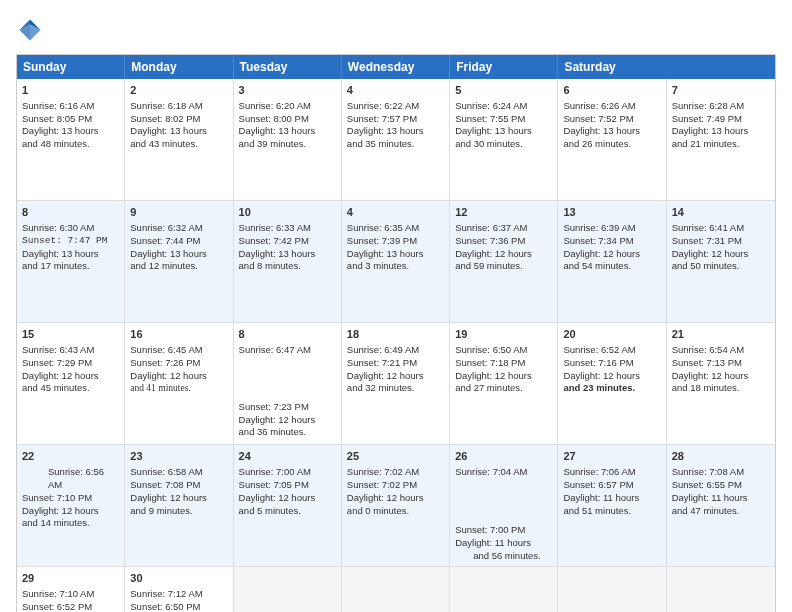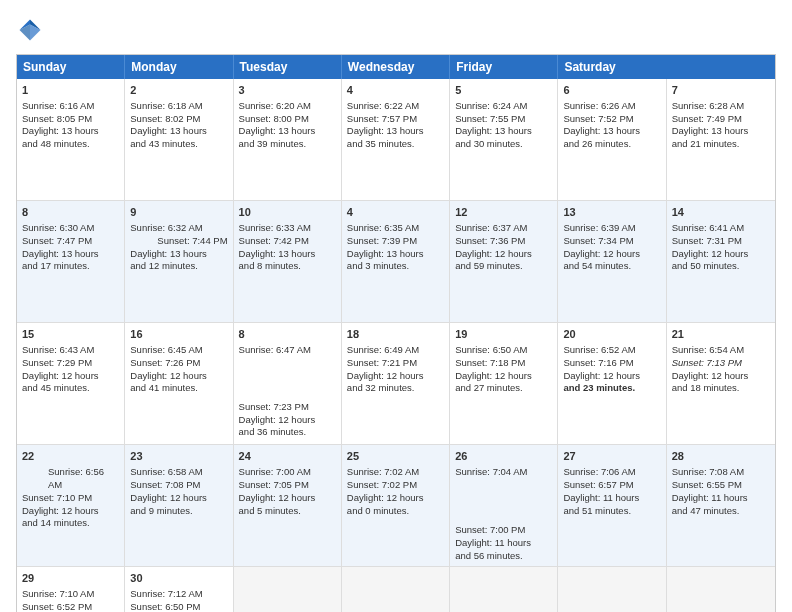--- a/index.html
+++ b/index.html
@@ -185,28 +185,28 @@
             <span style="display: block;">Sunrise: 6:28 AM</span>
             <span style="display: block;">Sunset: 7:49 PM</span>
             <span style="display: block;">Daylight: 13 hours</span>
             <span style="display: block;">and 21 minutes.</span>
           </div>
         </div>
         <div class="cal-row">
           <div class="cal-cell">
             <span class="day-num">8</span>
             <span style="display: block;">Sunrise: 6:30 AM</span>
-            <span style="display: block;">Sunset: 7:47 PM</span>
+            <span style="display: block; font-family: Liberation Mono, monospace;">Sunset: 7:47 PM</span>
             <span style="display: block;">Daylight: 13 hours</span>
             <span style="display: block;">and 17 minutes.</span>
           </div>
           <div class="cal-cell">
             <span class="day-num">9</span>
             <span style="display: block;">Sunrise: 6:32 AM</span>
-            <span style="display: block; text-align: right;">Sunset: 7:44 PM</span>
+            <span style="display: block;">Sunset: 7:44 PM</span>
             <span style="display: block;">Daylight: 13 hours</span>
             <span style="display: block;">and 12 minutes.</span>
           </div>
           <div class="cal-cell">
             <span class="day-num">10</span>
             <span style="display: block;">Sunrise: 6:33 AM</span>
             <span style="display: block;">Sunset: 7:42 PM</span>
             <span style="display: block;">Daylight: 13 hours</span>
             <span style="display: block;">and 8 minutes.</span>
           </div>
@@ -245,21 +245,21 @@
             <span style="display: block;">Sunrise: 6:43 AM</span>
             <span style="display: block;">Sunset: 7:29 PM</span>
             <span style="display: block;">Daylight: 12 hours</span>
             <span style="display: block;">and 45 minutes.</span>
           </div>
           <div class="cal-cell">
             <span class="day-num">16</span>
             <span style="display: block;">Sunrise: 6:45 AM</span>
             <span style="display: block;">Sunset: 7:26 PM</span>
             <span style="display: block;">Daylight: 12 hours</span>
-            <span style="display: block;">and 41 minutes.</span>
+            <span style="display: block; font-family: Liberation Serif, serif;">and 41 minutes.</span>
           </div>
           <div class="cal-cell">
             <span class="day-num">8</span>
             <span style="display: block;">Sunrise: 6:47 AM</span>
             <span style="display: block; margin-top: 44px;">Sunset: 7:23 PM</span>
             <span style="display: block;">Daylight: 12 hours</span>
             <span style="display: block;">and 36 minutes.</span>
           </div>
           <div class="cal-cell">
             <span class="day-num">18</span>
@@ -278,21 +278,21 @@
           <div class="cal-cell">
             <span class="day-num">20</span>
             <span style="display: block;">Sunrise: 6:52 AM</span>
             <span style="display: block;">Sunset: 7:16 PM</span>
             <span style="display: block;">Daylight: 12 hours</span>
             <span style="display: block; font-weight: bold;">and 23 minutes.</span>
           </div>
           <div class="cal-cell">
             <span class="day-num">21</span>
             <span style="display: block;">Sunrise: 6:54 AM</span>
-            <span style="display: block; font-style: italic;">Sunset: 7:13 PM</span>
+            <span style="display: block;">Sunset: 7:13 PM</span>
             <span style="display: block;">Daylight: 12 hours</span>
             <span style="display: block;">and 18 minutes.</span>
           </div>
         </div>
         <div class="cal-row">
           <div class="cal-cell">
             <span class="day-num">22</span>
             <span style="display: block; margin-left: 26px;">Sunrise: 6:56 AM</span>
             <span style="display: block;">Sunset: 7:10 PM</span>
             <span style="display: block;">Daylight: 12 hours</span>
@@ -317,21 +317,21 @@
             <span style="display: block;">Sunrise: 7:02 AM</span>
             <span style="display: block;">Sunset: 7:02 PM</span>
             <span style="display: block;">Daylight: 12 hours</span>
             <span style="display: block;">and 0 minutes.</span>
           </div>
           <div class="cal-cell">
             <span class="day-num">26</span>
             <span style="display: block;">Sunrise: 7:04 AM</span>
             <span style="display: block; margin-top: 45px;">Sunset: 7:00 PM</span>
             <span style="display: block;">Daylight: 11 hours</span>
-            <span style="display: block;">and 56 minutes.</span>
+            <span style="display: block; margin-left: 18px;">and 56 minutes.</span>
           </div>
           <div class="cal-cell">
             <span class="day-num">27</span>
             <span style="display: block;">Sunrise: 7:06 AM</span>
             <span style="display: block;">Sunset: 6:57 PM</span>
             <span style="display: block;">Daylight: 11 hours</span>
             <span style="display: block;">and 51 minutes.</span>
           </div>
           <div class="cal-cell">
             <span class="day-num">28</span>

